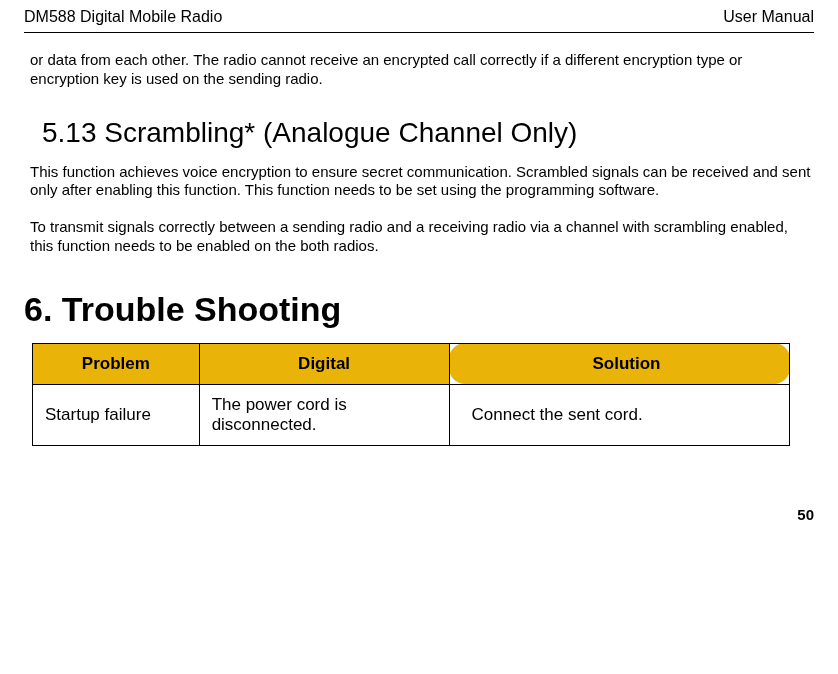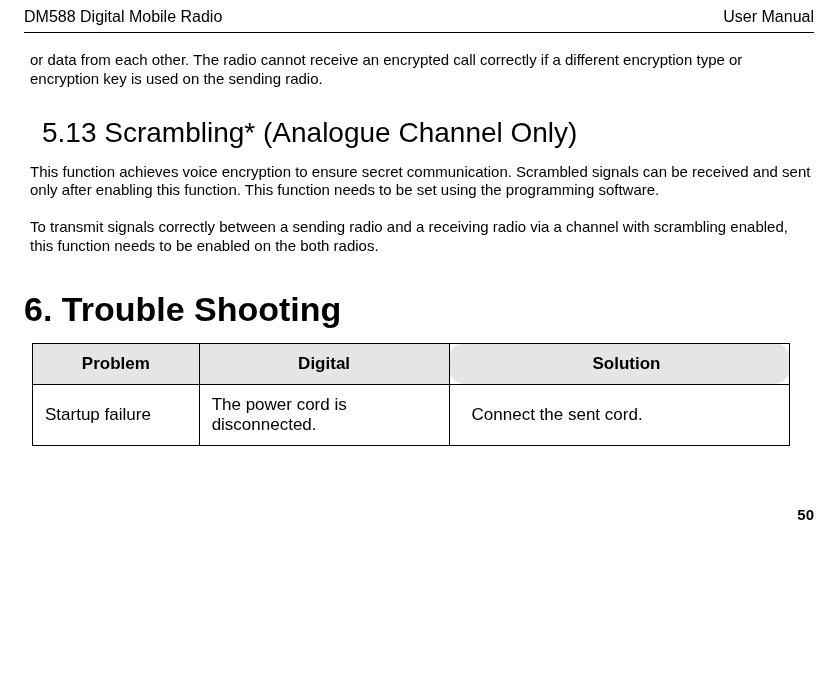--- a/index.html
+++ b/index.html
@@ -42,21 +42,21 @@
       font-weight: bold;
       margin: 34px 0 14px 0;
     }
     table.trouble {
       border-collapse: collapse;
       width: 96%;
       margin-left: 8px;
       font-size: 17px;
     }
     table.trouble th {
-      background: #e5e5e5;
+      background: #eab308;
       font-weight: bold;
       text-align: center;
       border: 1px solid #000;
       padding: 10px 8px;
     }
     table.trouble td {
       border: 1px solid #000;
       padding: 10px 12px;
       vertical-align: middle;
     }

